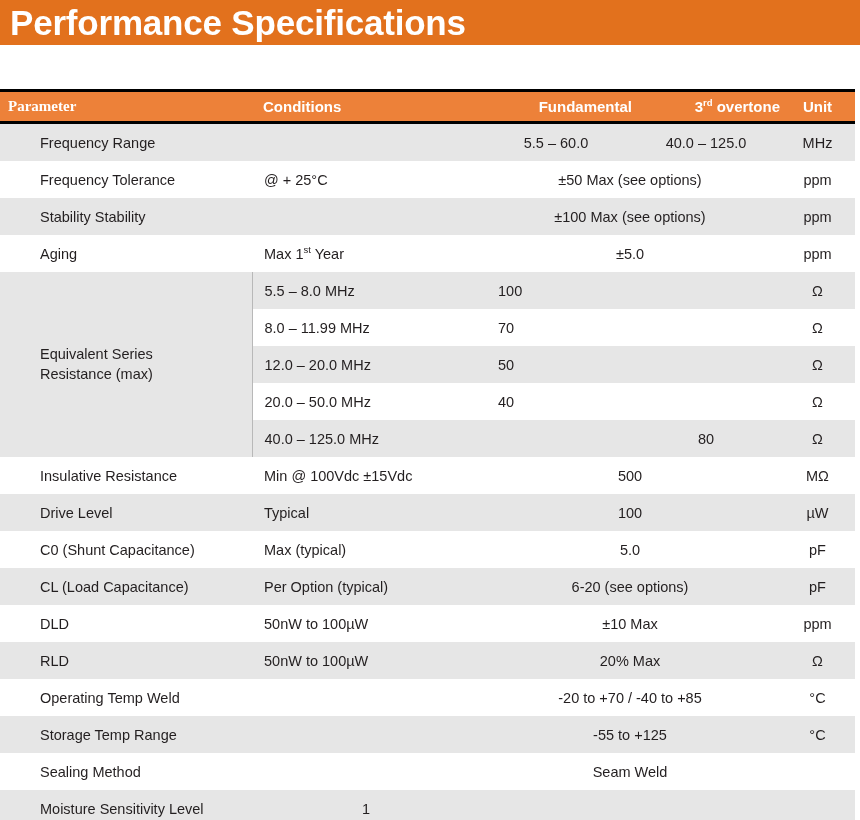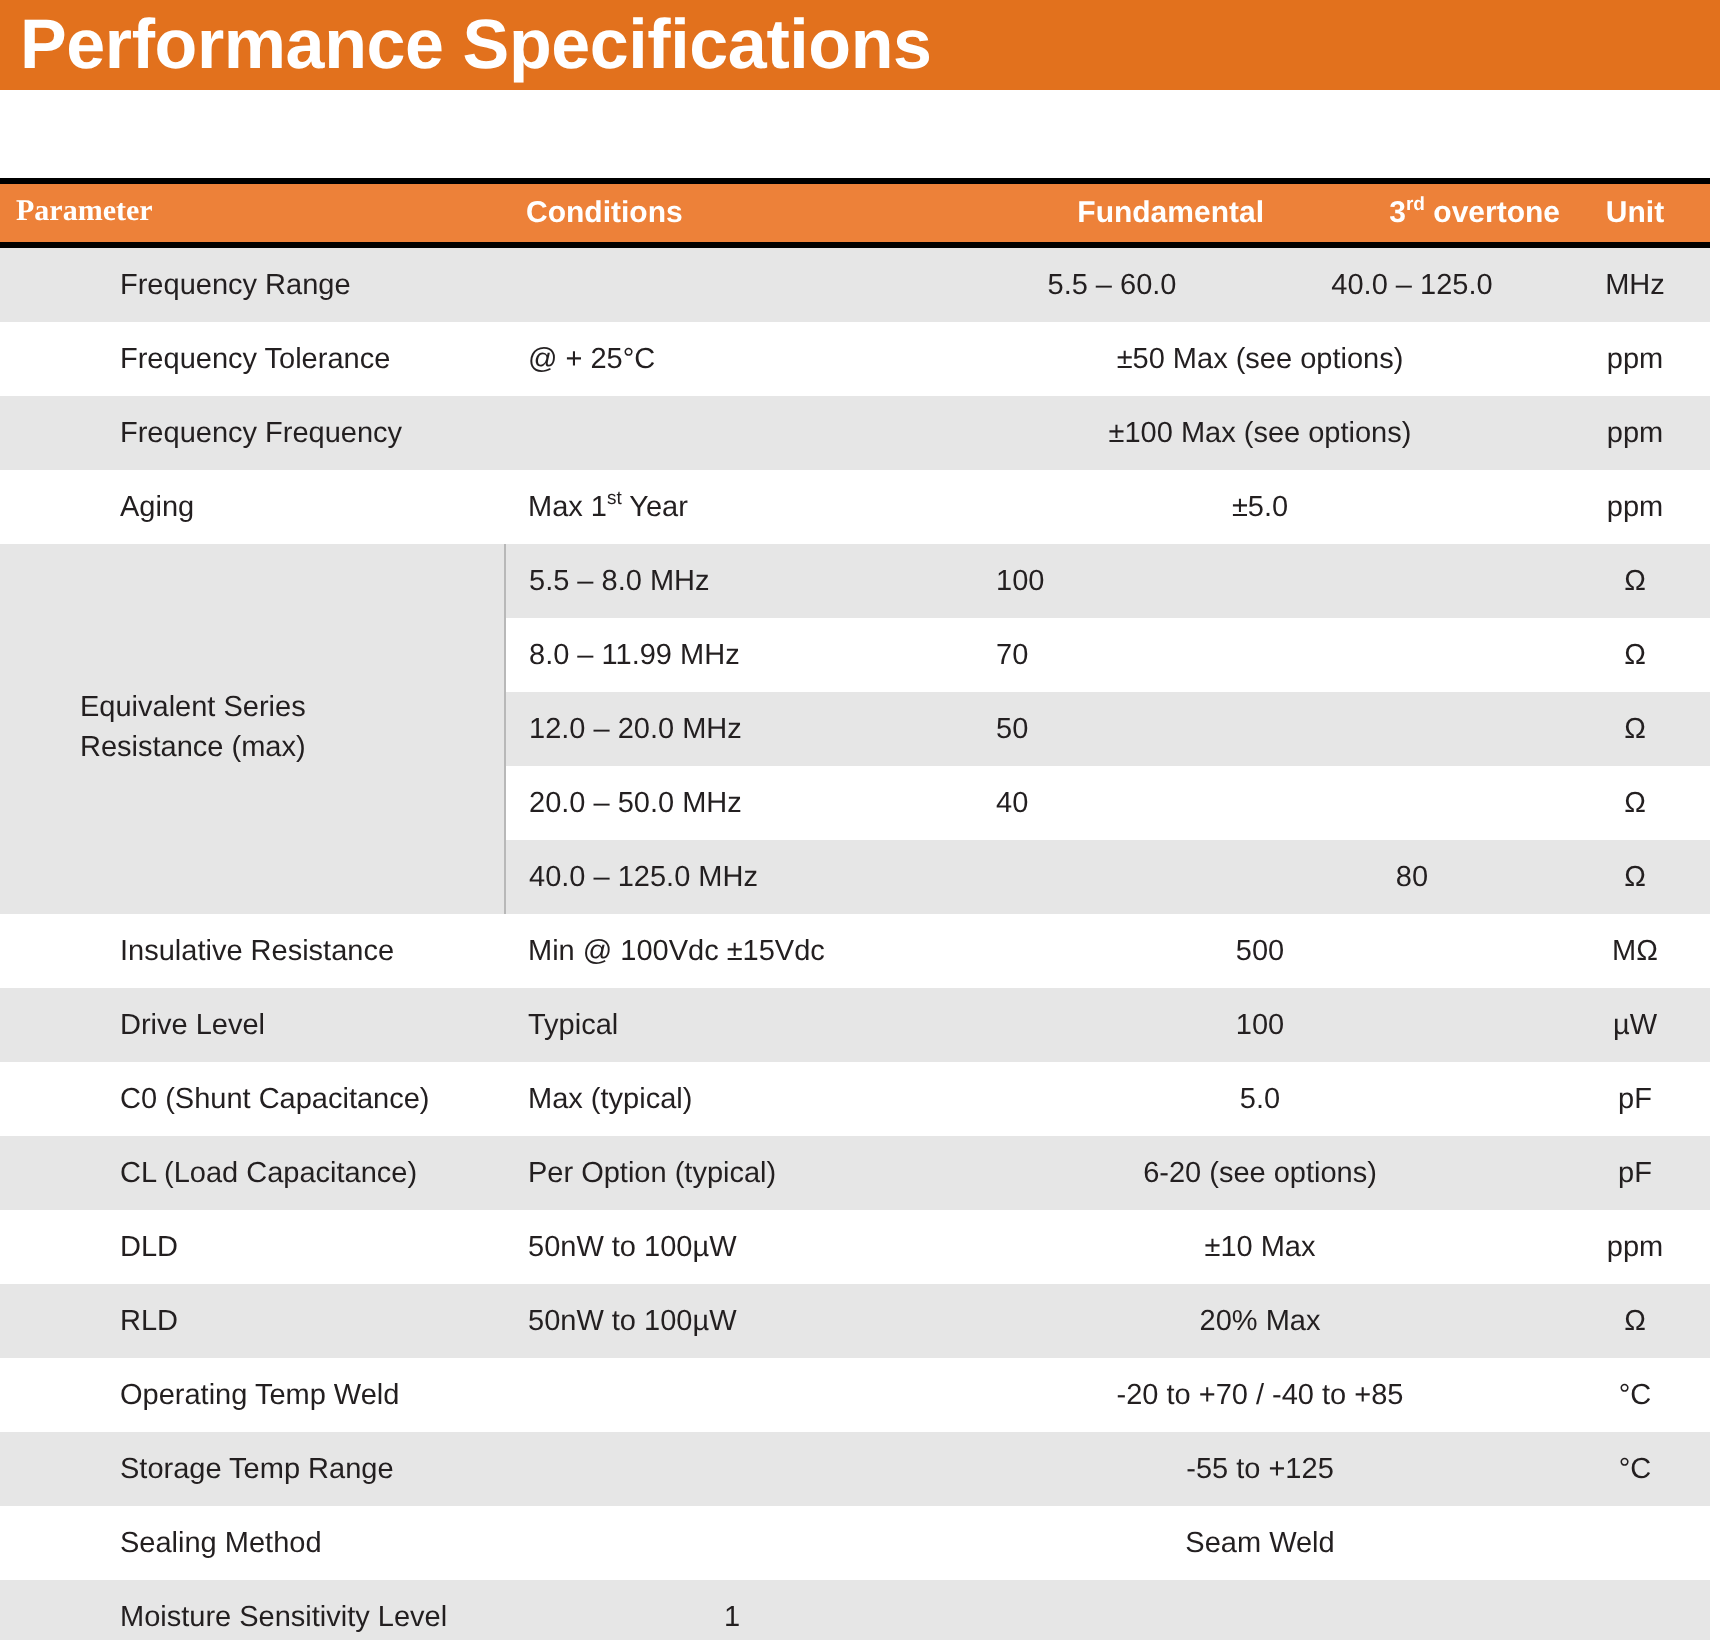--- a/index.html
+++ b/index.html
@@ -84,21 +84,21 @@
   
   tbody td {
     height: 37px;
     vertical-align: middle;
     font-size: 14.5px;
     color: #231f20;
   }
   .shade-gray { background: #E6E6E6; }
   .shade-white { background: #ffffff; }
 
-  td.p-cell { text-align: left; padding-left: 60px; }
+  td.p-cell { text-align: left; padding-left: 40px; }
   td.c-cell { text-align: left; padding-left: 12px; }
   td.v-cell { text-align: center; }
   td.u-cell { text-align: center; }
 
   
   td.esr-label {
     background: #E6E6E6;
     text-align: left;
     padding-left: 40px;
     vertical-align: middle;
@@ -160,21 +160,21 @@
     </tr>
 
     <tr class="shade-white">
       <td class="p-cell">Frequency Tolerance</td>
       <td class="c-cell">@ + 25°C</td>
       <td class="v-cell" colspan="2">±50 Max (see options)</td>
       <td class="u-cell">ppm</td>
     </tr>
 
     <tr class="shade-gray">
-      <td class="p-cell">Frequency Frequency</td>
+      <td class="p-cell">Stability Stability</td>
       <td class="c-cell"></td>
       <td class="v-cell" colspan="2">±100 Max (see options)</td>
       <td class="u-cell">ppm</td>
     </tr>
 
     <tr class="shade-white">
       <td class="p-cell">Aging</td>
       <td class="c-cell"><span>Max 1</span><sup>st</sup><span> Year</span></td>
       <td class="v-cell" colspan="2">±5.0</td>
       <td class="u-cell">ppm</td>

